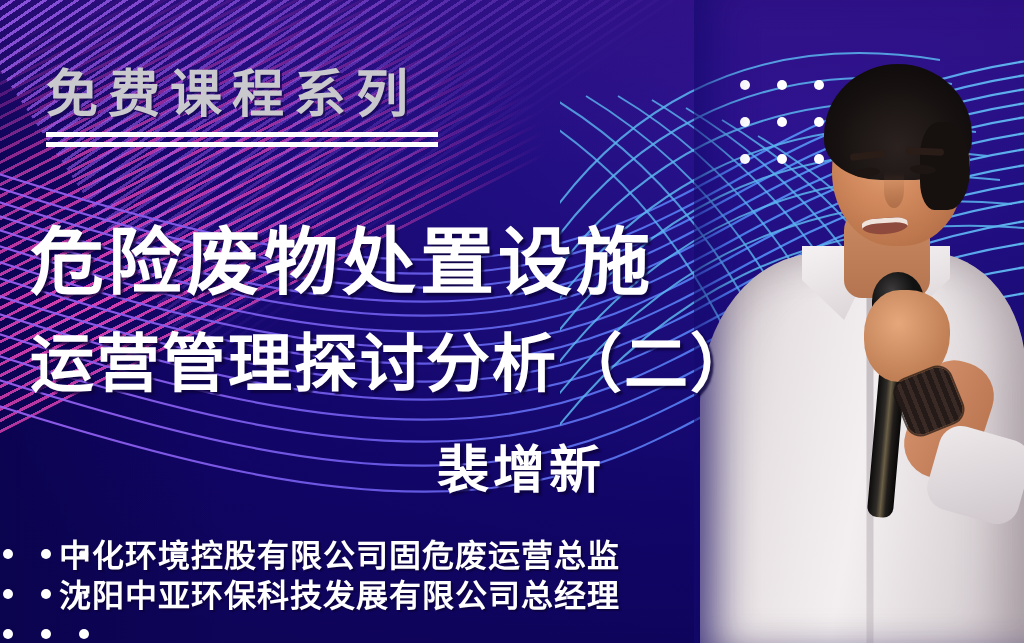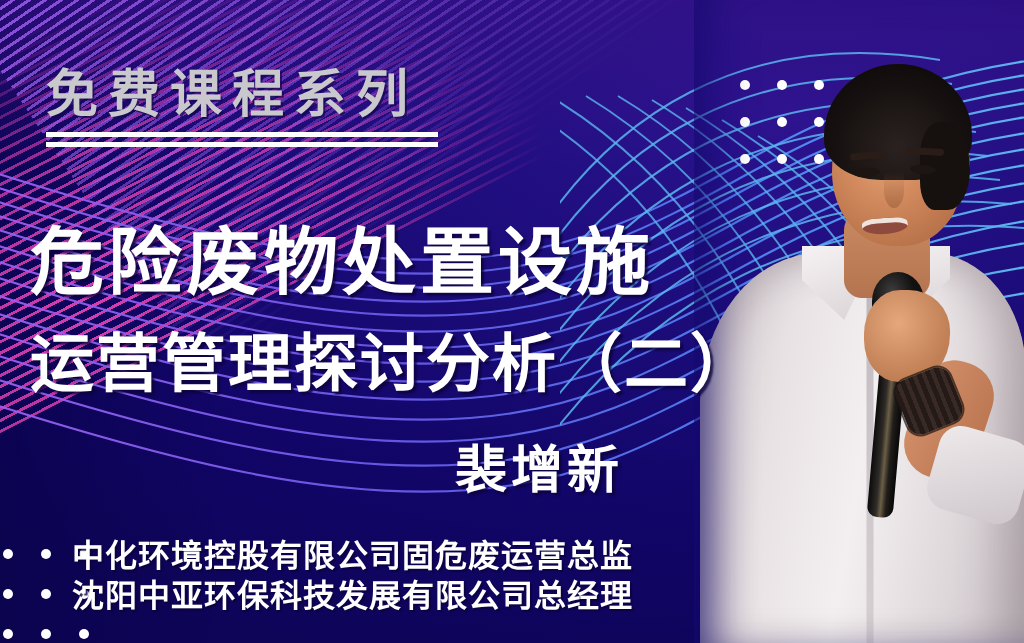--- a/index.html
+++ b/index.html
@@ -255,32 +255,32 @@
     font-weight: 700;
     white-space: nowrap;
     text-shadow: 3px 3px 2px rgba(12,4,60,.8);
     text-align: center;
   }
   .title-1 { top: 202px; font-size: 74px; letter-spacing: 4px; }
   .title-2 { top: 312px; font-size: 64px; letter-spacing: 2px; }
 
   .speaker {
     position: absolute;
-    left: 455px; top: 428px;
+    left: 437px; top: 428px;
     font-size: 52px;
     font-weight: 700;
     color: #ffffff;
     letter-spacing: 4px;
     white-space: nowrap;
     text-shadow: 3px 3px 2px rgba(12,4,60,.8);
   }
 
   .credit {
     position: absolute;
-    left: 72px;
+    left: 59px;
     font-size: 32px;
     font-weight: 700;
     color: #ffffff;
     letter-spacing: 1px;
     white-space: nowrap;
     text-shadow: 2px 2px 1px rgba(12,4,60,.85);
   }
   .credit.c1 { top: 530px; }
   .credit.c2 { top: 570px; text-align: right; }
 </style>

